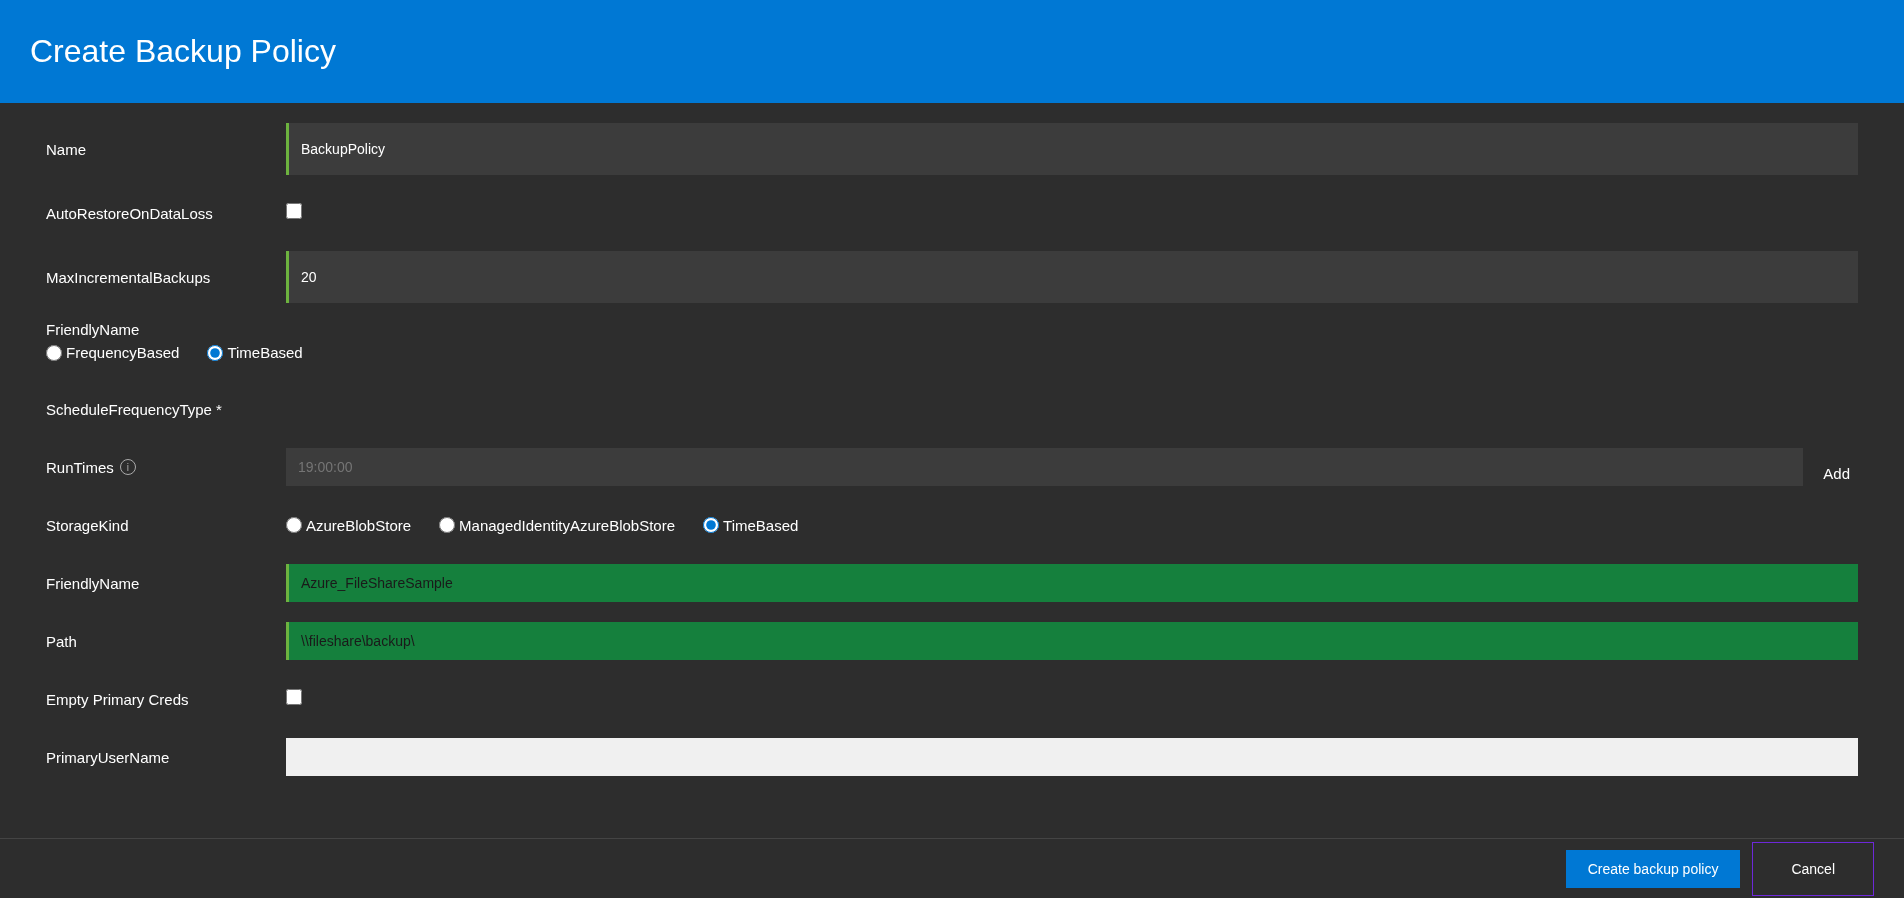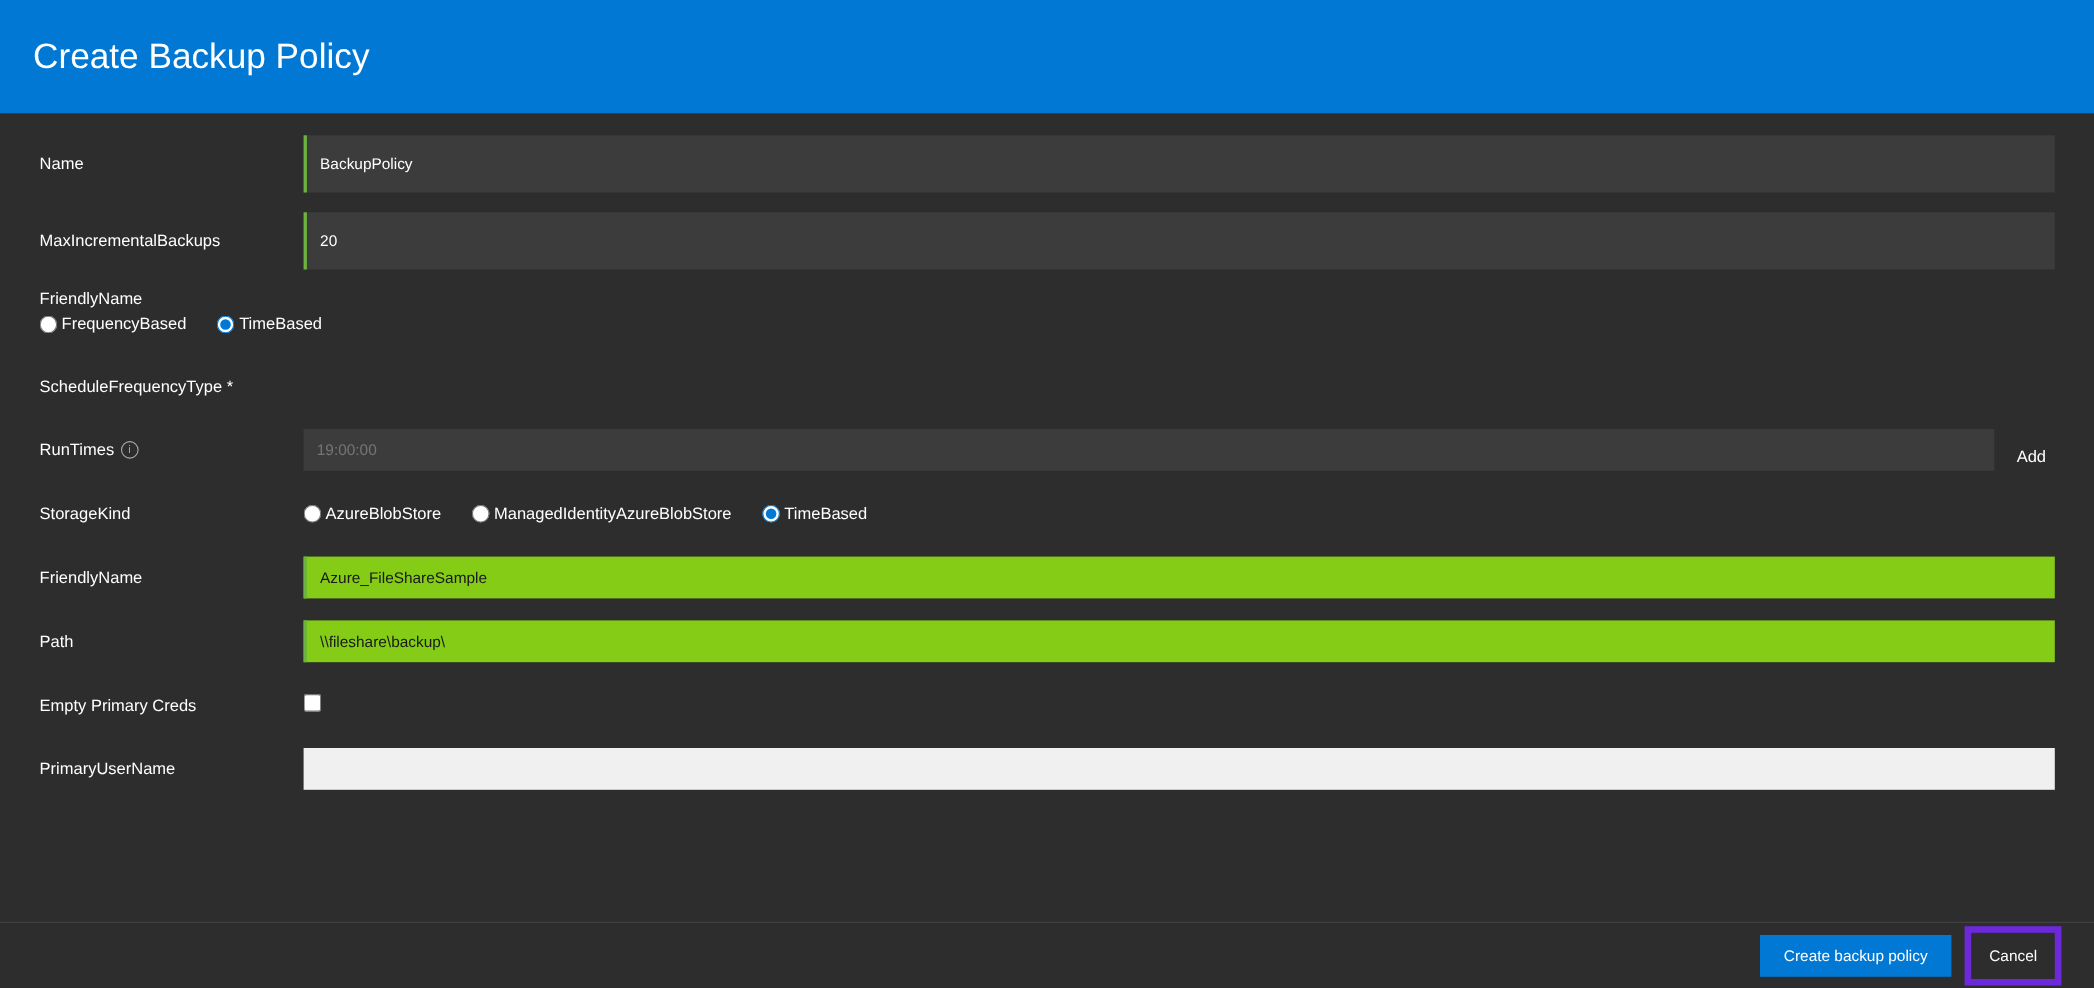--- a/index.html
+++ b/index.html
@@ -25,21 +25,21 @@
       align-items: center;
     }
 
     .header-title {
       font-size: 32px;
       font-weight: 300;
       color: #ffffff;
     }
 
     .content {
-      padding: 20px 36px;
+      padding: 20px 46px;
       overflow-y: auto;
       height: calc(898px - 103px - 60px);
     }
 
     .form-row {
       display: flex;
       align-items: center;
       margin-bottom: 18px;
       min-height: 40px;
     }
@@ -65,21 +65,21 @@
       border-left: 3px solid #6db33f;
       color: #ffffff;
       font-size: 14px;
       padding: 8px 12px;
       outline: none;
       height: 52px;
     }
 
     .text-input-light {
       width: 100%;
-      background-color: #84cc16;
+      background-color: #15803d;
       border: none;
       border-left: 3px solid #6db33f;
       color: #1a1a1a;
       font-size: 14px;
       padding: 8px 12px;
       outline: none;
       height: 38px;
     }
 
     .checkbox-input {
@@ -181,22 +181,22 @@
       border: none;
       padding: 10px 22px;
       font-size: 14px;
       cursor: pointer;
       height: 38px;
     }
 
     .btn-secondary {
       background-color: transparent;
       color: #ffffff;
-      border: 6px solid #6d28d9;
-      padding: 10px 16px;
+      border: 1px solid #6d28d9;
+      padding: 10px 38px;
       font-size: 14px;
       cursor: pointer;
       height: 54px;
     }
 
     .partial-input {
       width: 100%;
       background-color: #f0f0f0;
       border: none;
       color: #1a1a1a;
@@ -215,20 +215,26 @@
 
 <div class="content">
 
   <div class="form-row">
     <div class="form-label">Name</div>
     <div class="form-control-wrapper">
       <input type="text" class="text-input" value="BackupPolicy" style="">
     </div>
   </div>
 
+  <div class="form-row">
+    <div class="form-label">AutoRestoreOnDataLoss</div>
+    <div class="form-control-wrapper">
+      <input type="checkbox" class="checkbox-input" style="">
+    </div>
+  </div>
 
   <div class="form-row">
     <div class="form-label">MaxIncrementalBackups</div>
     <div class="form-control-wrapper">
       <input type="text" class="text-input" value="20" style="">
     </div>
   </div>
 
   <div class="schedule-kind-row">
     <div class="schedule-kind-label">FriendlyName</div>

